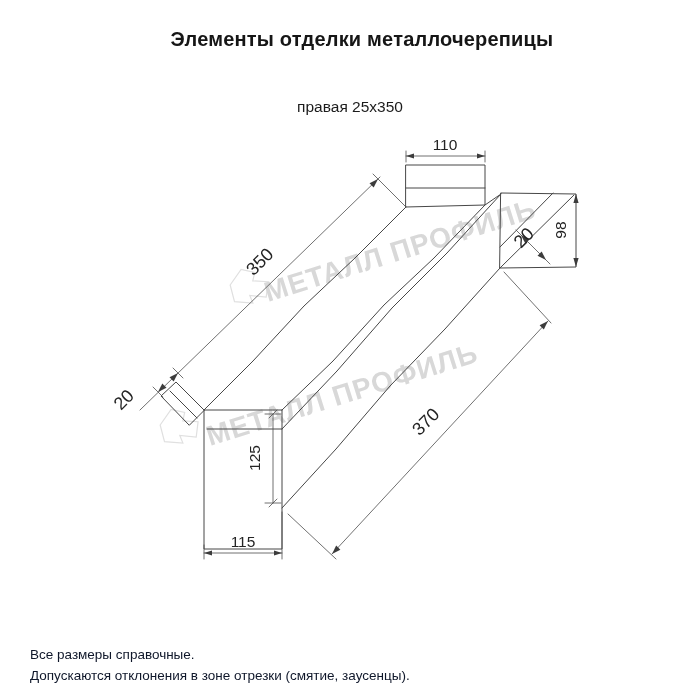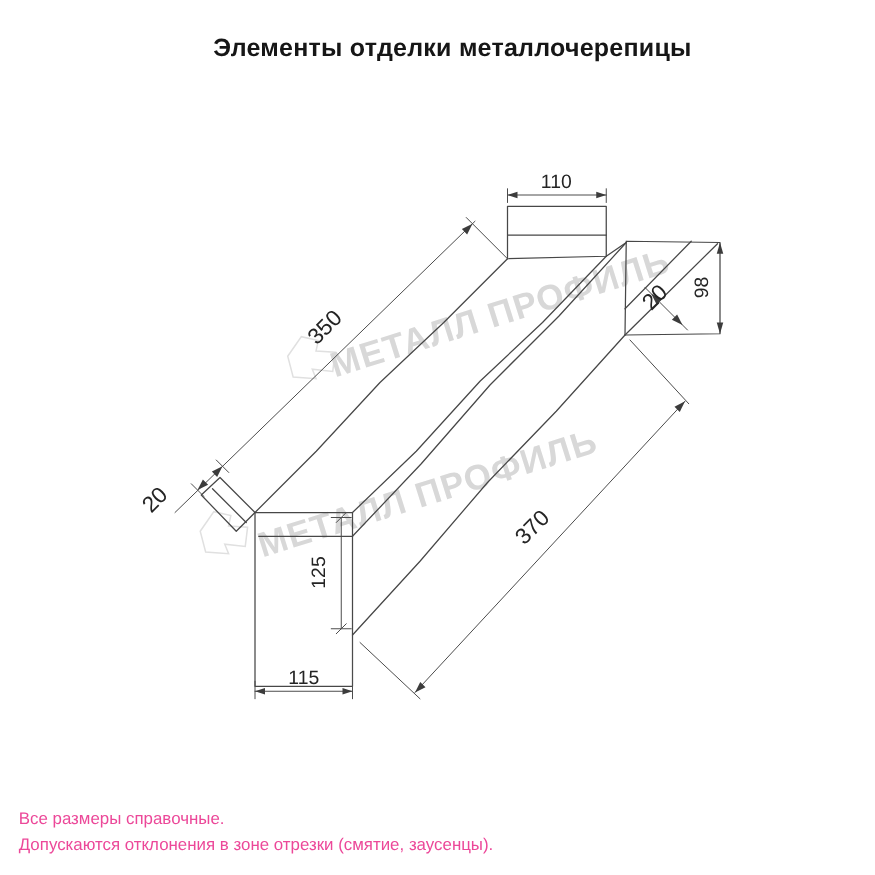--- a/index.html
+++ b/index.html
@@ -9,37 +9,38 @@
   }
   .page-title{
     position:absolute;top:28px;left:0;width:700px;text-align:center;
     font-size:20px;font-weight:700;letter-spacing:.2px;color:#161616;margin-left:12px;
   }
   .drawing-subtitle{
     position:absolute;top:97px;left:0;width:700px;text-align:center;
     font-size:15.5px;line-height:20px;color:#1c1c1c;
   }
   .footnotes{
-    position:absolute;left:15px;top:645px;font-size:13.5px;line-height:20.5px;color:#ec4899;
+    position:absolute;left:30px;top:645px;font-size:13.5px;line-height:20.5px;color:#0f172a;
   }
   svg{position:absolute;left:0;top:0;}
   .profline{fill:none;stroke:#474747;stroke-width:1;stroke-linejoin:round;stroke-linecap:round;}
   .dimline{fill:none;stroke:#4c4c4c;stroke-width:0.8;stroke-linecap:round;}
   .dimarrow{fill:#3c3c3c;stroke:none;}
   .dimtext{fill:#242424;font-size:15.5px;font-family:"Liberation Sans",sans-serif;}
   .dimtext-big{fill:#242424;font-size:18px;font-family:"Liberation Sans",sans-serif;}
   .wm-text{fill:#d8d8d8;font-size:28px;font-weight:700;letter-spacing:1px;font-family:"Liberation Sans",sans-serif;}
   .wm-logo{fill:#ffffff;stroke:#e0e0e0;stroke-width:1.2;}
 </style>
 </head>
 <body>
 
 <div class="page-title">Элементы отделки металлочерепицы</div>
 
 <div class="drawing-subtitle">
+  <div>правая 25x350</div>
 </div>
 
 <svg width="700" height="700" viewBox="0 0 700 700">
   <defs>
     <path id="mp-logo" d="M6,16 L19,2 L32,7 L29,15 L44,18 L40,33 L24,29 L26,37 L8,33 Z"></path>
   </defs>
 
   <g>
     <use href="#mp-logo" class="wm-logo" transform="translate(222,270) rotate(-8)"></use>
     <text class="wm-text" transform="translate(268,302) rotate(-17.5)">МЕТАЛЛ ПРОФИЛЬ</text>

